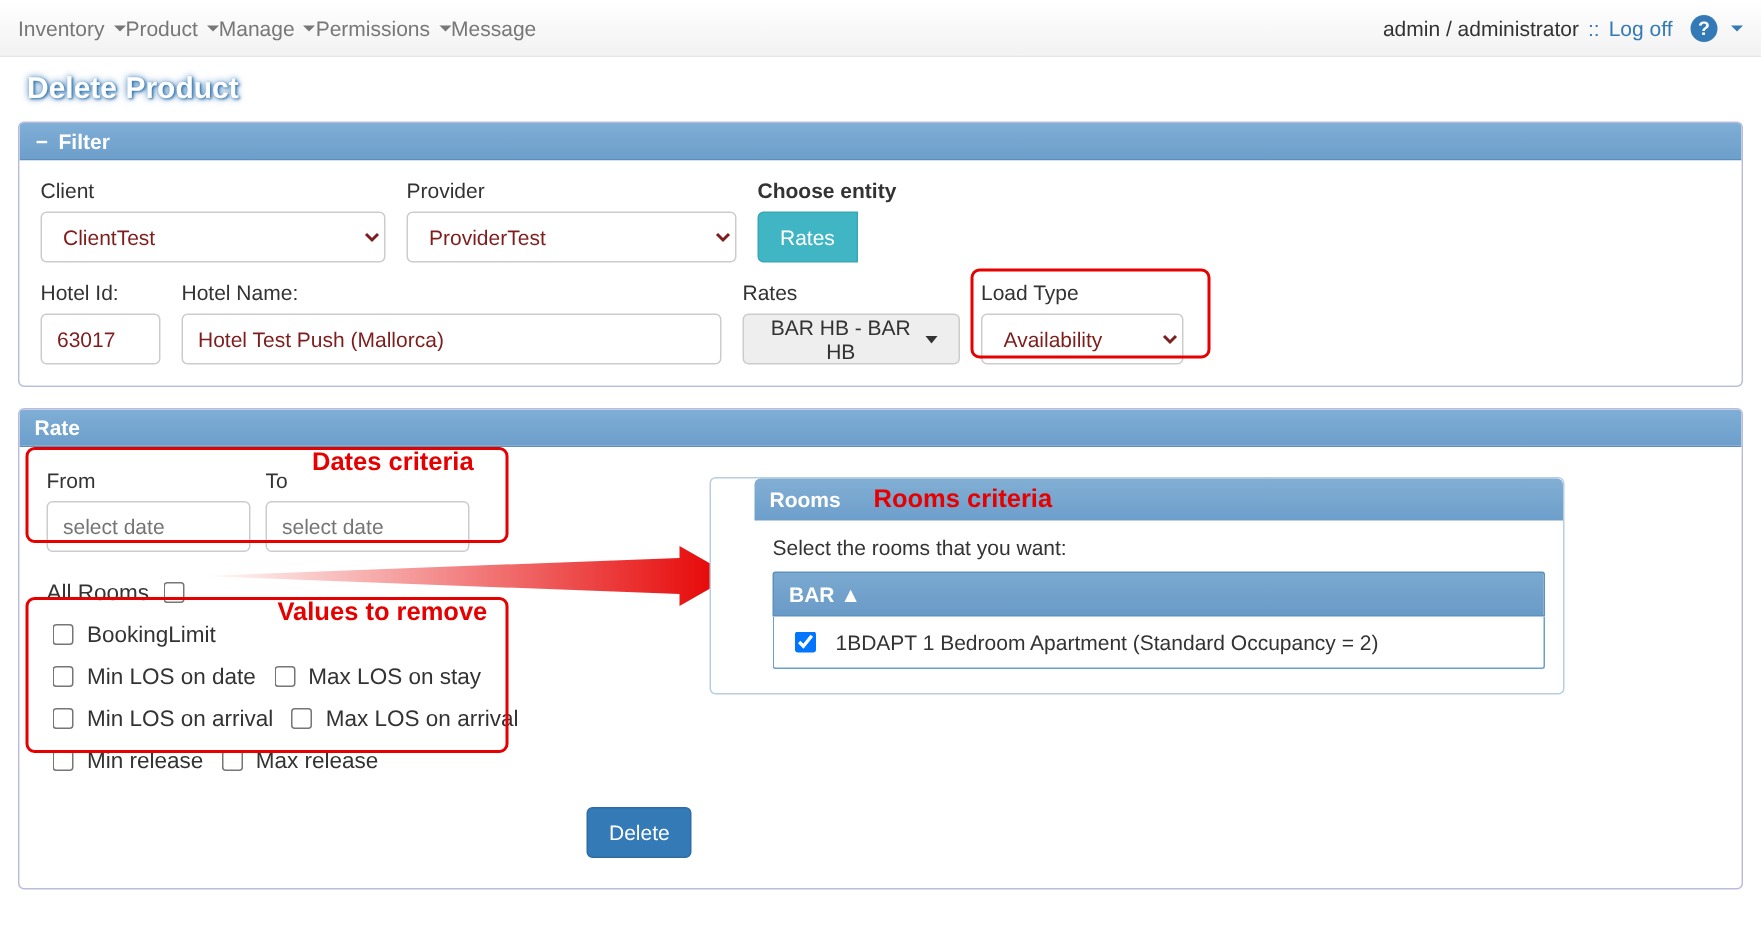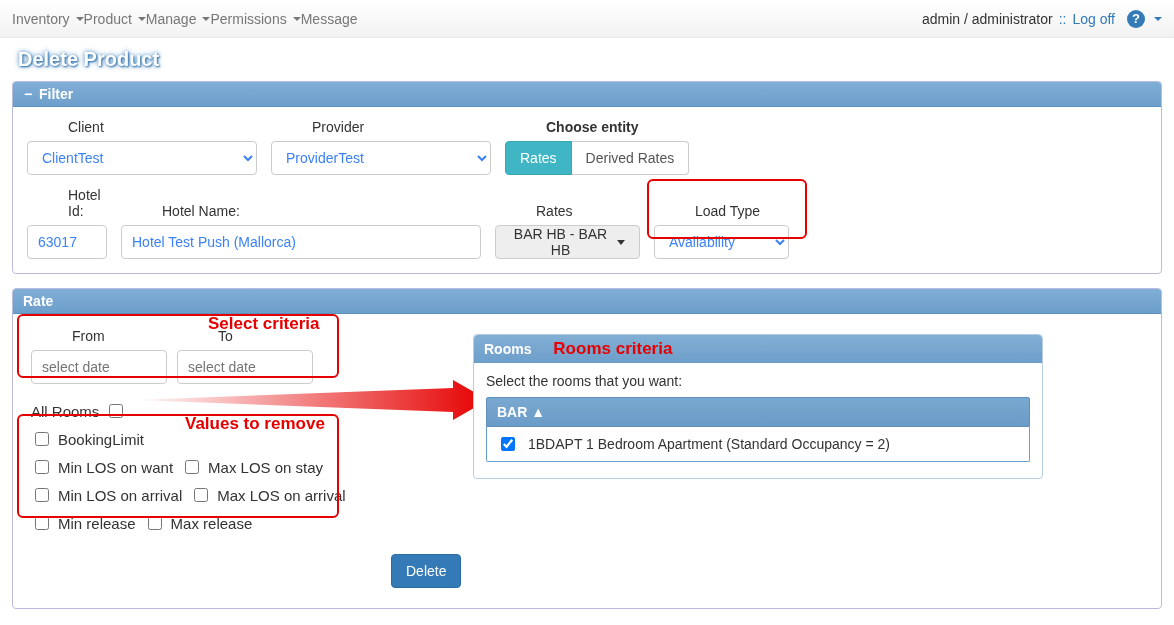--- a/index.html
+++ b/index.html
@@ -21,43 +21,43 @@
 
   .page-title { font-size:20px; color:#fff; text-shadow:0 0 5px #357ab7, 1px 1px 2px #2e6da4; padding:4px 6px 10px 6px; font-weight:700;}
 
   .panel { border:1px solid #bbd; border-radius:4px; margin-bottom:14px; background:#f3f9fc; overflow:hidden;}
   .panel-header { background: linear-gradient(#7faed6,#6d9fcb); color:#fff; font-weight:bold; padding:4px 10px; border-bottom:1px solid #5a8fbf; display:flex; align-items:center; gap:6px;}
   .panel-header .collapse-icon { display:inline-block; width:10px; text-align:center; font-weight:bold;}
   .panel-body { background:#fff; padding:12px 14px 14px 14px; border-radius:0 0 4px 4px;}
 
   .row { display:flex; gap:14px; flex-wrap:wrap; align-items:flex-end; }
   .form-group { display:flex; flex-direction:column; gap:4px; }
-  .form-group > label { font-size:14px; color:#333; margin-bottom:2px; display:block;margin-left:41px;}
-  .form-control, select.form-control { height:34px; border:1px solid #ccc; border-radius:4px; padding:6px 10px; font-size:14px; background:#fff; color:#3b82f6;}
+  .form-group > label { font-size:14px; color:#333; margin-bottom:2px; display:block;}
+  .form-control, select.form-control { height:34px; border:1px solid #ccc; border-radius:4px; padding:6px 10px; font-size:14px; background:#fff; color:#7f1d1d;}
   select.form-control { appearance:auto; }
   .bold-label { font-weight:bold; }
 
   .btn { display:inline-flex; align-items:center; justify-content:center; height:34px; padding:0 14px; border:1px solid transparent; border-radius:4px; cursor:pointer; font-size:14px;}
   .btn-toggle-group { display:inline-flex; }
   .btn-info { background:#40b5c4; color:#fff; border-color:#39a7b5;}
   .btn-default { background:#fff; color:#555; border-color:#ccc;}
   .btn-dropdown { background:#eee;color:#333;border:1px solid #ccc; }
   .btn-primary { background:#337ab7; color:#fff; border-color:#2e6da4;}
 
   .anno { position:absolute; color:#e60000; font-weight:600; font-size:17px; pointer-events:none;}
   .anno-box { position:absolute; border:2px solid #e60000; border-radius:6px; pointer-events:none;}
 
   .rate-panel-body { position:relative; padding:14px 18px 20px 18px; min-height:260px;}
   .date-box { width:136px;}
   .checkbox-line { display:flex; align-items:center; gap:6px; padding:3px 0; font-size:15px;}
   .checkbox-line input { width:14px;height:14px;}
   .values-block { display:flex; flex-direction:column; gap:2px;}
 
   
-  .rooms-panel { position:absolute; left:460px; top:20px; width:570px; border:1px solid #b7cde0; border-radius:4px; background:#fff;}
+  .rooms-panel { position:absolute; left:460px; top:20px; width:570px; border:1px solid #b7cde0; border-radius:4px; background:#fff;padding-left:29px;}
   .rooms-header { background: linear-gradient(#82aed3,#6d9fcb); color:#fff; font-weight:bold; padding:4px 10px; border-radius:4px 4px 0 0;}
   .rooms-body { padding:10px 12px 16px 12px;}
   .bar-header { background: linear-gradient(#7aa9d0,#6a9bc7); color:#fff; font-weight:bold; padding:6px 10px; border:1px solid #5e91bd; border-radius:2px 2px 0 0;}
   .room-row { border:1px solid #6aa0cc; border-top:none; padding:7px 10px; display:flex; align-items:center; gap:10px; border-radius:0 0 2px 2px;}
   .room-row input { width:14px;height:14px;}
 
   
   .arrow-svg { position:absolute; left:120px; top:66px; pointer-events:none;}
 
   .footer { text-align:center; color:#333; padding:30px 0 20px 0; font-size:14px;}
@@ -116,21 +116,20 @@
         <div class="form-group" style="width:220px;">
           <label>Provider</label>
           <select class="form-control">
             <option>ProviderTest</option>
           </select>
         </div>
         <div class="form-group">
           <label class="bold-label">Choose entity</label>
           <div class="btn-toggle-group">
             <button class="btn btn-info" style="border-radius:4px 0 0 4px;">Rates</button>
-            <button class="btn btn-default" style="border-radius:0 4px 4px 0;border-left:none;">Derived Rates</button>
           </div>
         </div>
       </div>
       <div class="row" style="position:relative;align-items:flex-end;">
         <div class="form-group" style="width:80px;">
           <label>Hotel Id:</label>
           <input class="form-control" value="63017" style="">
         </div>
         <div class="form-group" style="width:360px;">
           <label>Hotel Name:</label>
@@ -165,35 +164,35 @@
         <div class="form-group">
           <label>From</label>
           <input class="form-control date-box" placeholder="select date" style="">
         </div>
         <div class="form-group">
           <label>To</label>
           <input class="form-control date-box" placeholder="select date" style="">
         </div>
       </div>
       <div class="anno-box" style="left:4px;top:0px;width:322px;height:64px;"></div>
-      <div class="anno" style="left:195px;top:0px;">Select criteria</div>
+      <div class="anno" style="left:195px;top:0px;">Dates criteria</div>
 
       <div class="checkbox-line" style="margin-top:14px;">
         <span>All Rooms</span>
         <input type="checkbox" style="">
       </div>
 
       <div class="values-block" style="margin-top:2px;">
         <div class="checkbox-line">
             <input type="checkbox" style="">
             <span>BookingLimit</span>
           </div>
         <div class="checkbox-line">
           <input type="checkbox" style="">
-            <span>Min LOS on want</span>
+            <span>Min LOS on date</span>
           <input type="checkbox" style="margin-left: 6px;">
             <span>Max LOS on stay</span>
         </div>
         <div class="checkbox-line">
           <input type="checkbox" style="">
             <span>Min LOS on arrival</span>
           <input type="checkbox" style="margin-left: 6px;">
             <span>Max LOS on arrival</span>
         </div>
         <div class="checkbox-line">

